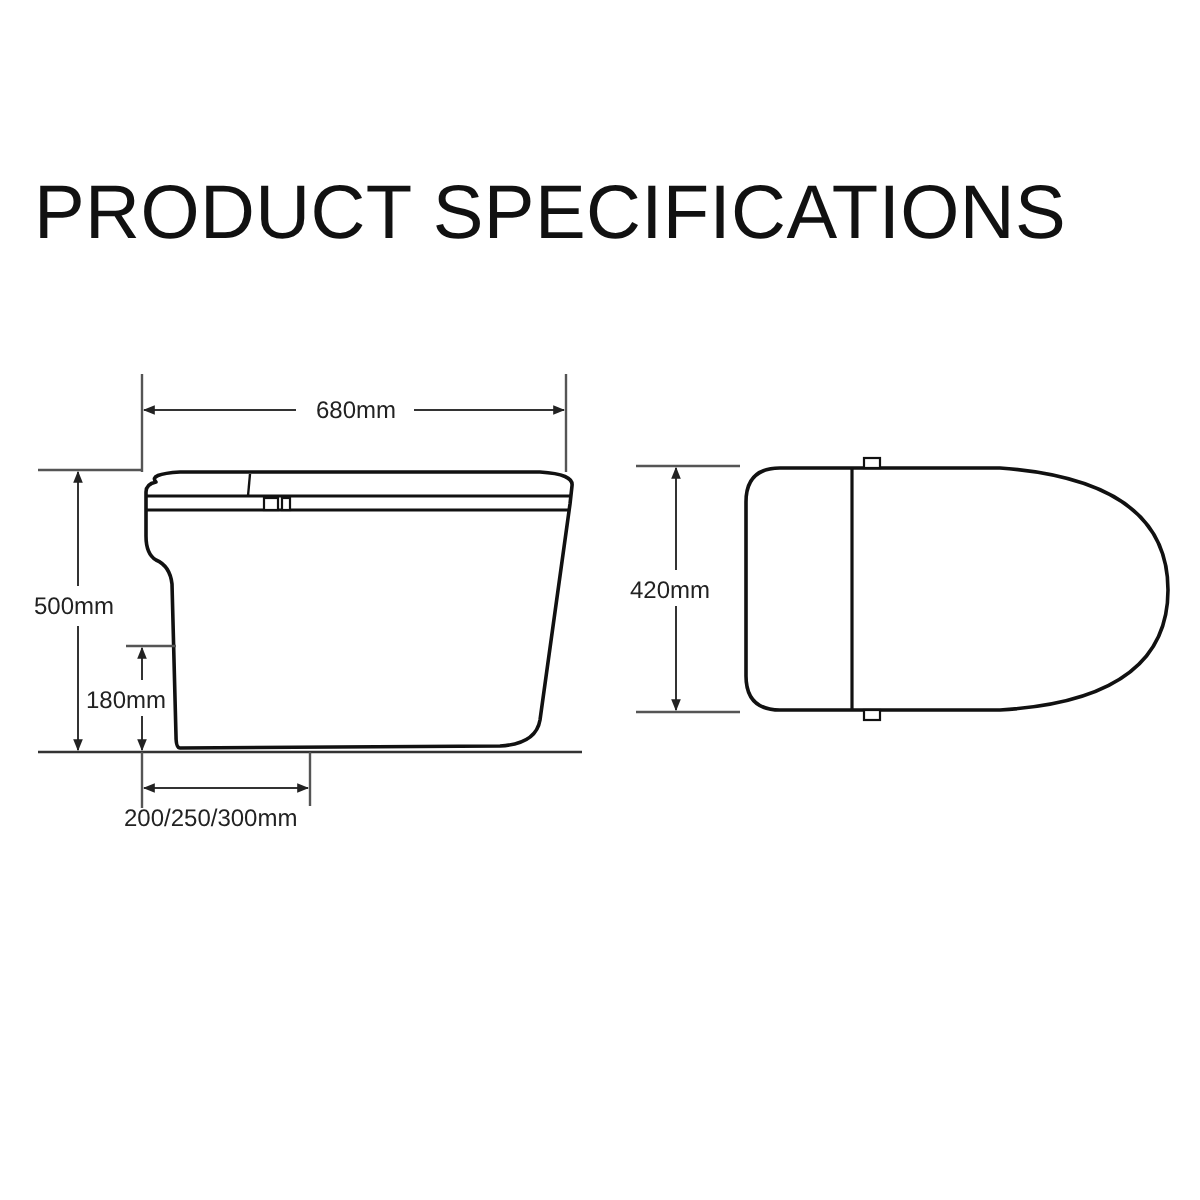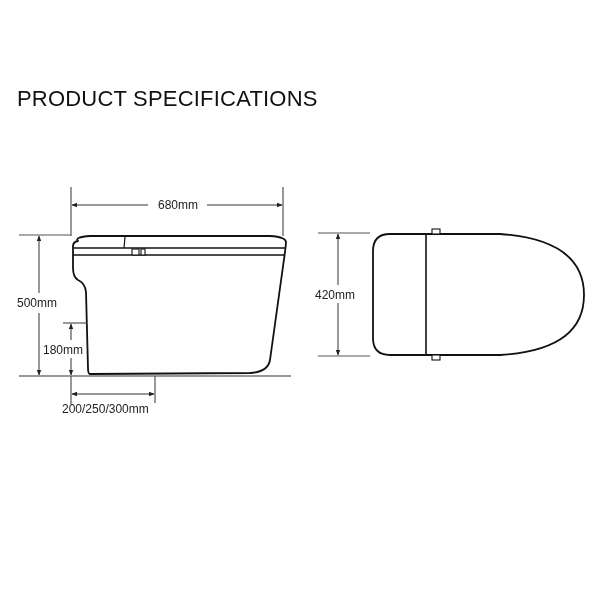--- a/index.html
+++ b/index.html
@@ -1,20 +1,20 @@
 <!DOCTYPE html>
 <html><head>
   <meta charset="utf-8">
   <style>
     html, body { margin: 0; padding: 0; background: #ffffff; }
     body { width: 600px; height: 600px; position: relative; overflow: hidden; font-family: "Liberation Sans", sans-serif; }
     .title {
       position: absolute; left: 17px; top: 86px;
       font-family: "Liberation Sans", sans-serif;
-      font-size: 22px; font-weight: normal; color: #111111; letter-spacing: 0.2px;
+      font-size: 38px; font-weight: normal; color: #111111; letter-spacing: 0.2px;
       white-space: nowrap;
     }
     svg.drawing { position: absolute; left: 0; top: 0; }
     .dim-text { font-family: "Liberation Sans", sans-serif; font-size: 12px; fill: #222222; }
   </style>
 </head>
 <body>
 
 <div class="title">PRODUCT SPECIFICATIONS</div>
 

